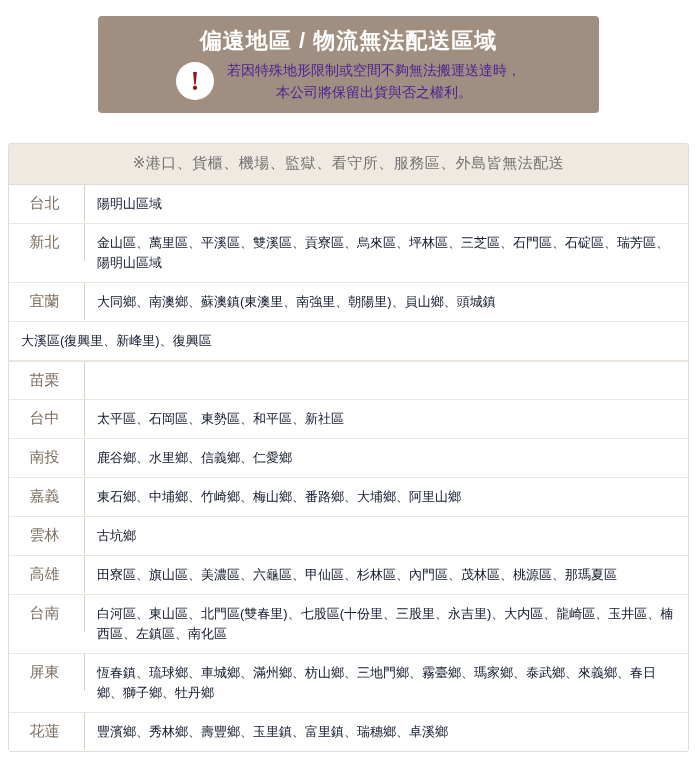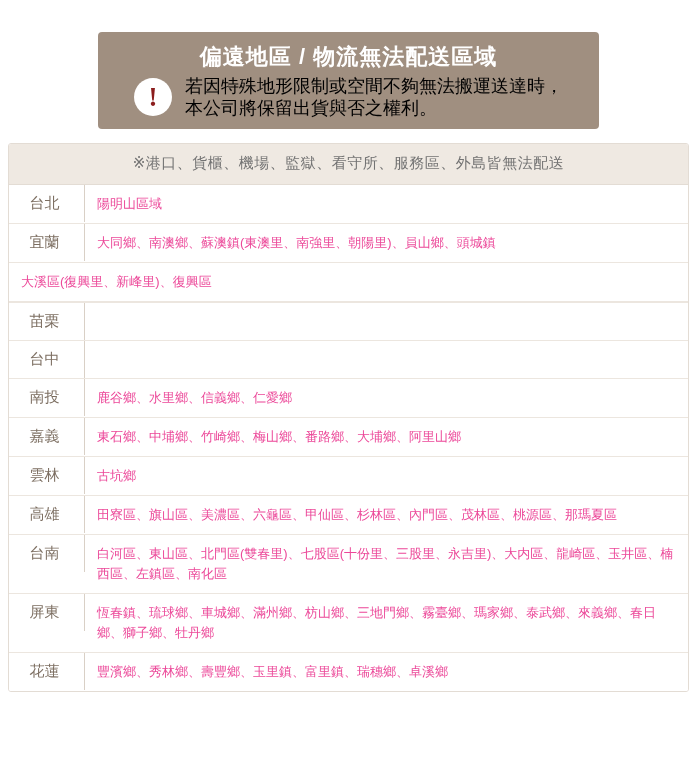--- a/index.html
+++ b/index.html
@@ -14,21 +14,21 @@
     height: 773px;
     position: relative;
     background: #ffffff;
     overflow: hidden;
   }
 
   
   .banner {
     position: absolute;
     left: 98px;
-    top: 32px;
+    top: 16px;
     width: 501px;
     height: 97px;
     background: #a08f80;
     border-radius: 4px;
     color: #ffffff;
     display: flex;
     flex-direction: column;
     align-items: center;
     padding-top: 9px;
   }
@@ -53,24 +53,25 @@
     color: #8b1d1d;
     font-size: 27px;
     font-weight: bold;
     line-height: 38px;
     text-align: center;
     font-family: "Liberation Serif", serif;
     margin-right: 13px;
     flex: 0 0 auto;
   }
   .banner-text {
-    font-size: 18px;
+    font-size: 14px;
     line-height: 22px;
-    color: #000000;
+    color: #4c1d95;
     white-space: nowrap;
+    text-align: center;
   }
 
   
   .table-wrap {
     position: absolute;
     left: 8px;
     top: 143px;
     width: 681px;
     border: 1px solid #e3dcd4;
     border-radius: 3px;
@@ -98,21 +99,21 @@
     color: #7d6f62;
     font-size: 15px;
     padding: 9px 4px 9px 0;
     display: flex;
     align-items: center;
     justify-content: center;
     border-right: 1px solid #d9d0c6;
   }
   .row .areas {
     flex: 1 1 auto;
-    color: #ec4899;
+    color: #0f172a;
     font-size: 13px;
     line-height: 20px;
     padding: 9px 10px 9px 12px;
     display: flex;
     align-items: center;
   }
 </style>
 </head>
 <body>
 
@@ -130,33 +131,38 @@
   </div>
 
   <div class="table-wrap">
     <div class="note-row">※港口、貨櫃、機場、監獄、看守所、服務區、外島皆無法配送</div>
     <div id="rows">
         <div class="row">
           <div class="city">台北</div>
           <div class="areas">陽明山區域</div>
         </div>
         <div class="row">
+          <div class="city">新北</div>
+          <div class="areas">金山區、萬里區、平溪區、雙溪區、貢寮區、烏來區、坪林區、三芝區、石門區、石碇區、瑞芳區、陽明山區域</div>
+        </div>
+        <div class="row">
           <div class="city">宜蘭</div>
           <div class="areas">大同鄉、南澳鄉、蘇澳鎮(東澳里、南強里、朝陽里)、員山鄉、頭城鎮</div>
         </div>
         <div class="row">
           <div class="areas">大溪區(復興里、新峰里)、復興區</div>
         </div>
         <div class="row">
         </div>
         <div class="row">
           <div class="city">苗栗</div>
         </div>
         <div class="row">
           <div class="city">台中</div>
+          <div class="areas">太平區、石岡區、東勢區、和平區、新社區</div>
         </div>
         <div class="row">
           <div class="city">南投</div>
           <div class="areas">鹿谷鄉、水里鄉、信義鄉、仁愛鄉</div>
         </div>
         <div class="row">
           <div class="city">嘉義</div>
           <div class="areas">東石鄉、中埔鄉、竹崎鄉、梅山鄉、番路鄉、大埔鄉、阿里山鄉</div>
         </div>
         <div class="row">

